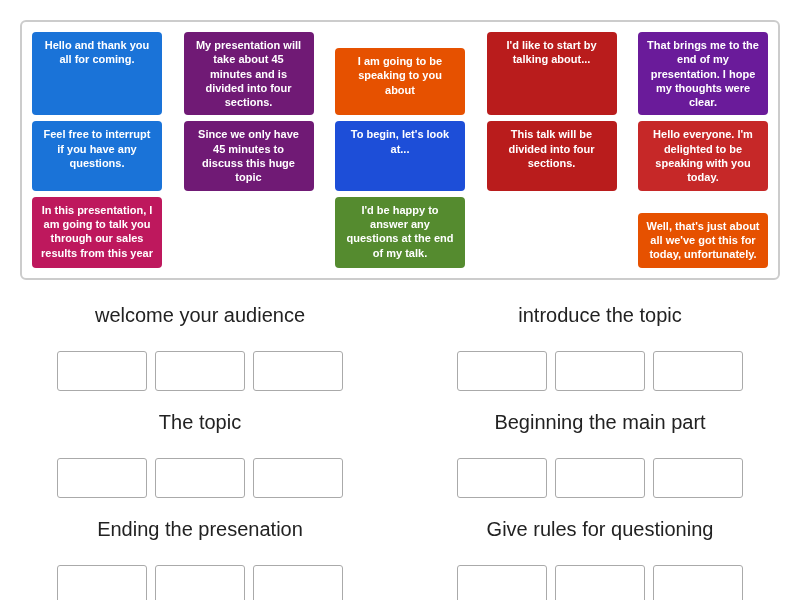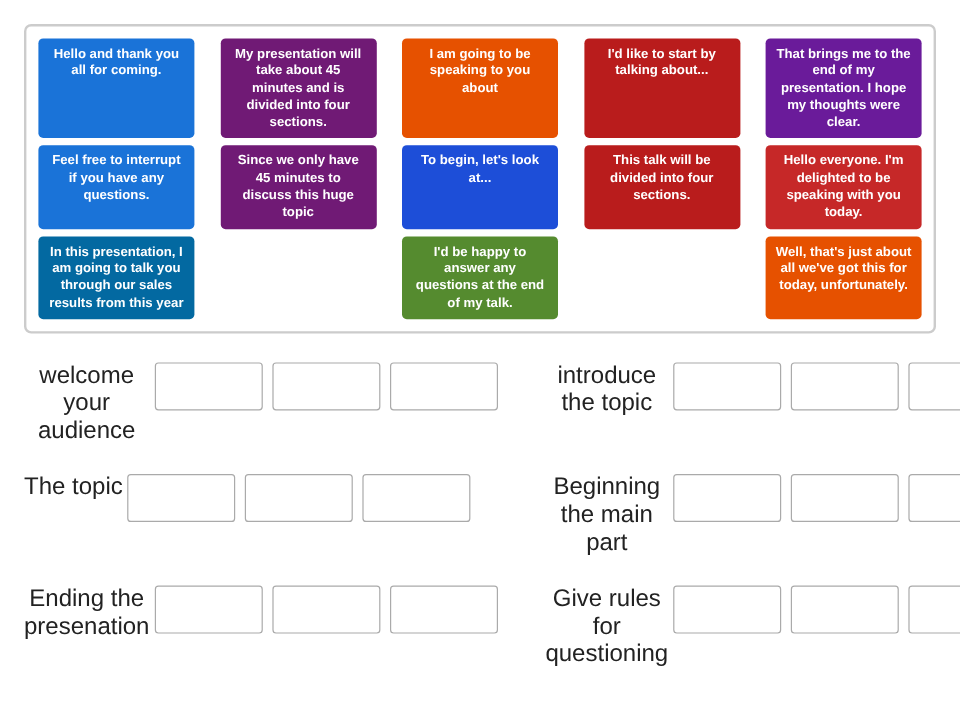--- a/index.html
+++ b/index.html
@@ -31,39 +31,39 @@
       color: #fff;
       cursor: pointer;
       max-width: 130px;
       text-align: center;
       line-height: 1.3;
     }
 
     .card-blue   { background: #1a73d8; }
     .card-teal   { background: #701a75; }
     .card-green  { background: #b91c1c; }
-    .card-orange { background: #e65100; }
+    .card-orange { background: #e65100; margin-top: 16px; }
     .card-red    { background: #c62828; }
     .card-purple { background: #6a1b9a; }
-    .card-cyan   { background: #0369a1; }
+    .card-cyan   { background: #be185d; }
     .card-lime   { background: #558b2f; }
     .card-amber  { background: #1d4ed8; }
 
     
     .categories-grid {
       display: grid;
       grid-template-columns: 1fr 1fr;
       gap: 20px 40px;
       margin-top: 10px;
     }
 
     .category {
       display: flex;
-      flex-direction: row;
-      gap: 4px;
+      flex-direction: column;
+      gap: 20px;
     }
 
     .category-title {
       font-size: 20px;
       font-weight: normal;
       color: #222;
       margin-bottom: 4px;
       text-align: center;
     }
 

